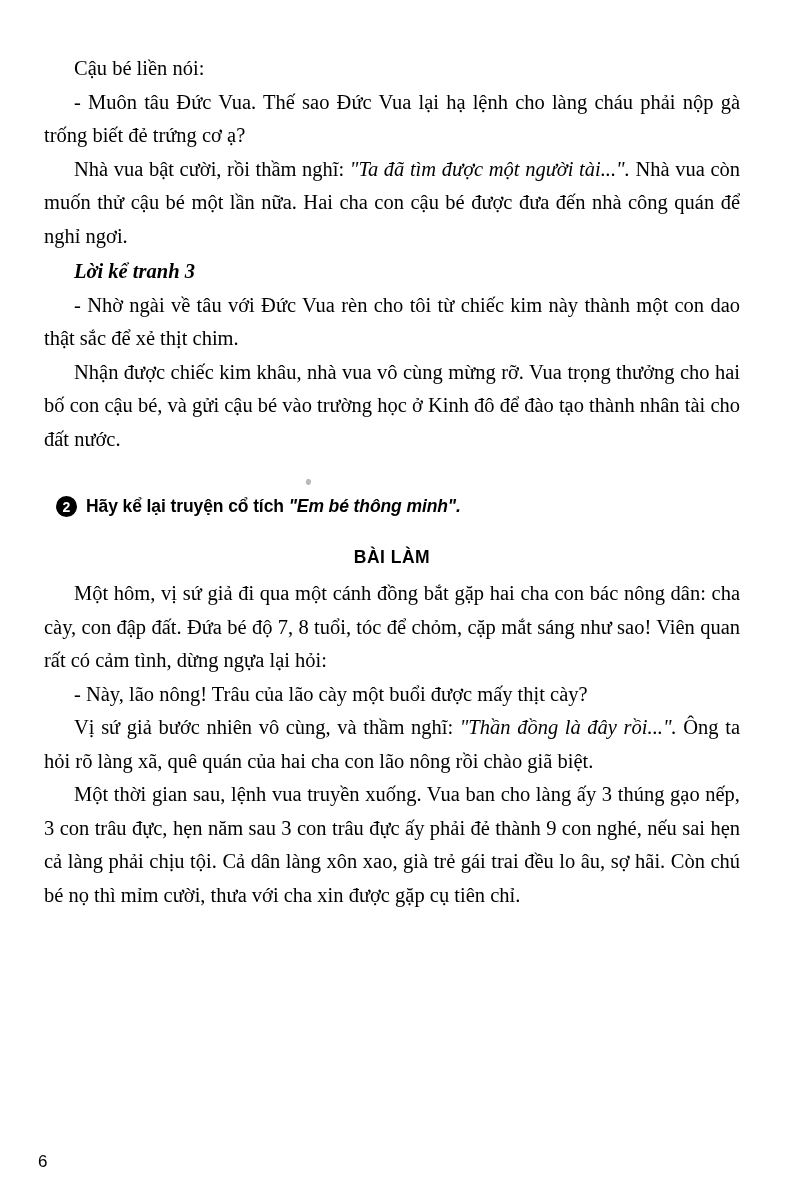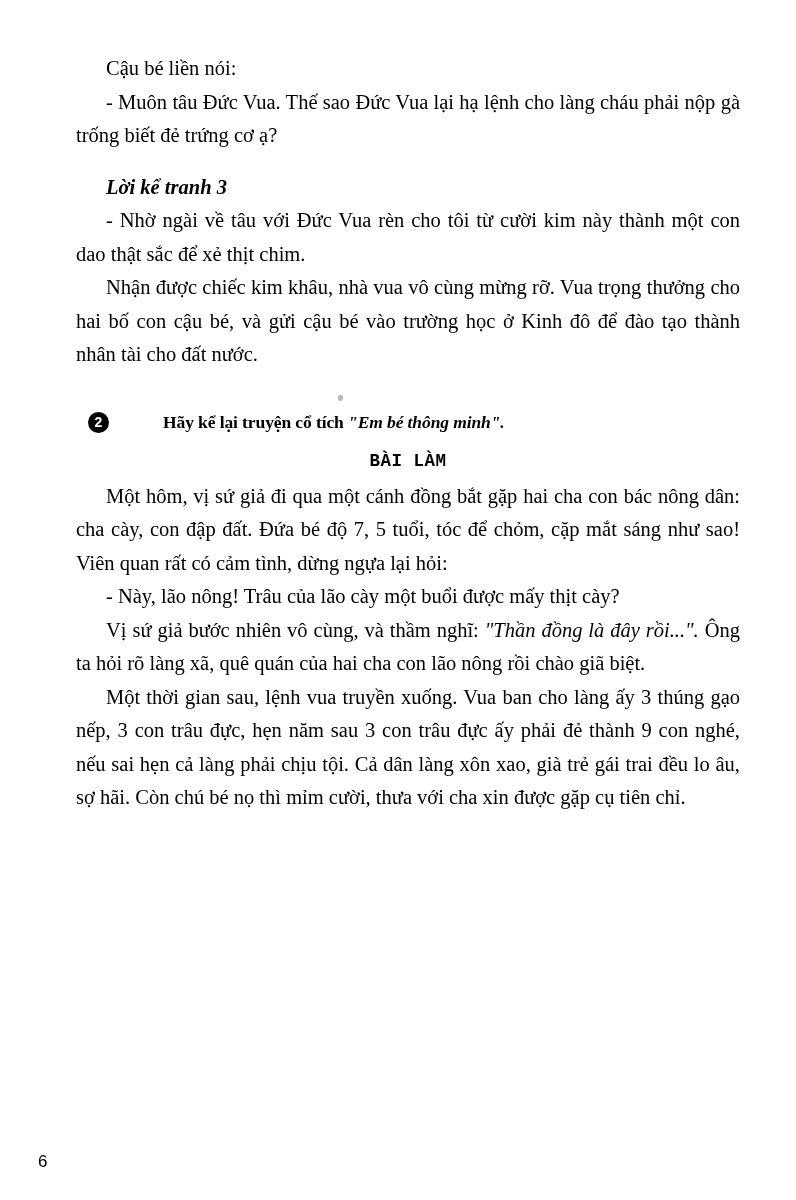--- a/index.html
+++ b/index.html
@@ -14,42 +14,42 @@
     color: #000000;
     position: relative;
     overflow: hidden;
   }
   .page {
     position: absolute;
     left: 0; top: 0;
     width: 796px;
     height: 1200px;
     box-sizing: border-box;
-    padding: 52px 56px 0 76px;
+    padding: 52px 56px 0 44px;
   }
   .body-text {
     font-size: 20.5px;
     line-height: 33.5px;
     text-align: justify;
     text-justify: inter-word;
   }
   p {
     margin: 0;
   }
   .indent {
     text-indent: 30px;
   }
   .italic {
     font-style: italic;
   }
   .section-heading {
     font-style: italic;
     font-weight: bold;
     text-indent: 30px;
-    margin-top: 18px;
+    margin-top: 2px;
   }
   .task-row {
     display: flex;
     align-items: center;
     gap: 9px;
     margin-top: 40px;
     margin-left: 12px;
     position: relative;
   }
   .task-marker {
@@ -61,81 +61,81 @@
     border-radius: 50%;
     background: #000000;
     color: #ffffff;
     font-family: "Liberation Sans", sans-serif;
     font-size: 14px;
     font-weight: bold;
     line-height: 1;
     flex: 0 0 auto;
   }
   .task-text {
-    font-family: Liberation Serif, serif;
+    font-family: Liberation Sans, sans-serif;
     font-size: 17.5px;
     font-weight: bold;
     letter-spacing: -0.1px;
-    margin-left: 45px;
   }
   .task-text .quoted {
     font-style: italic;
   }
   .speck {
     position: absolute;
     left: 250px;
     top: -17px;
     width: 5px;
     height: 6px;
     background: #b9b9b9;
     border-radius: 40% 60% 50% 50%;
     transform: rotate(15deg);
   }
   .answer-title {
     text-align: center;
-    font-family: Liberation Mono, monospace;
+    font-family: Liberation Sans, sans-serif;
     font-size: 17.5px;
     font-weight: bold;
     letter-spacing: 0.5px;
-    margin-top: 18px;
+    margin-top: 30px;
     margin-bottom: 9px;
   }
   .page-number {
     position: absolute;
     left: 38px;
     bottom: 28px;
     font-family: "Liberation Sans", sans-serif;
     font-size: 17px;
     color: #000000;
   }
 </style>
 </head>
 <body>
 
 <div class="page">
 
   <div class="body-text">
     <p class="indent">Cậu bé liền nói:</p>
     <p class="indent">- Muôn tâu Đức Vua. Thế sao Đức Vua lại hạ lệnh cho làng cháu phải nộp gà trống biết đẻ trứng cơ ạ?</p>
+    <p class="indent"><span>Nhà vua bật cười, rồi thầm nghĩ: </span><span class="italic">"Ta đã tìm được một người tài...".</span><span> Nhà vua còn muốn thử cậu bé một lần nữa. Hai cha con cậu bé được đưa đến nhà công quán để nghỉ ngơi.</span></p>
 
     <p class="section-heading">Lời kể tranh 3</p>
 
-    <p class="indent">- Nhờ ngài về tâu với Đức Vua rèn cho tôi từ cười kim này thành một con dao thật sắc để xẻ thịt chim.</p>
+    <p class="indent">- Nhờ ngài về tâu với Đức Vua rèn cho tôi từ chiếc kim này thành một con dao thật sắc để xẻ thịt chim.</p>
     <p class="indent">Nhận được chiếc kim khâu, nhà vua vô cùng mừng rỡ. Vua trọng thưởng cho hai bố con cậu bé, và gửi cậu bé vào trường học ở Kinh đô để đào tạo thành nhân tài cho đất nước.</p>
   </div>
 
   <div class="task-row">
     <span class="speck"></span>
     <span class="task-marker">2</span>
     <span class="task-text"><span>Hãy kể lại truyện cổ tích</span>&nbsp;<span class="quoted">"Em bé thông minh".</span></span>
   </div>
 
   <div class="answer-title">BÀI LÀM</div>
 
   <div class="body-text">
-    <p class="indent">Một hôm, vị sứ giả đi qua một cánh đồng bắt gặp hai cha con bác nông dân: cha cày, con đập đất. Đứa bé độ 7, 5 tuổi, tóc để chỏm, cặp mắt sáng như sao! Viên quan rất có cảm tình, dừng ngựa lại hỏi:</p>
+    <p class="indent">Một hôm, vị sứ giả đi qua một cánh đồng bắt gặp hai cha con bác nông dân: cha cày, con đập đất. Đứa bé độ 7, 8 tuổi, tóc để chỏm, cặp mắt sáng như sao! Viên quan rất có cảm tình, dừng ngựa lại hỏi:</p>
     <p class="indent">- Này, lão nông! Trâu của lão cày một buổi được mấy thịt cày?</p>
     <p class="indent"><span>Vị sứ giả bước nhiên vô cùng, và thầm nghĩ: </span><span class="italic">"Thần đồng là đây rồi...".</span><span> Ông ta hỏi rõ làng xã, quê quán của hai cha con lão nông rồi chào giã biệt.</span></p>
     <p class="indent">Một thời gian sau, lệnh vua truyền xuống. Vua ban cho làng ấy 3 thúng gạo nếp, 3 con trâu đực, hẹn năm sau 3 con trâu đực ấy phải đẻ thành 9 con nghé, nếu sai hẹn cả làng phải chịu tội. Cả dân làng xôn xao, già trẻ gái trai đều lo âu, sợ hãi. Còn chú bé nọ thì mỉm cười, thưa với cha xin được gặp cụ tiên chỉ.</p>
   </div>
 
   <div class="page-number">6</div>
 </div>
 
 </body></html>

